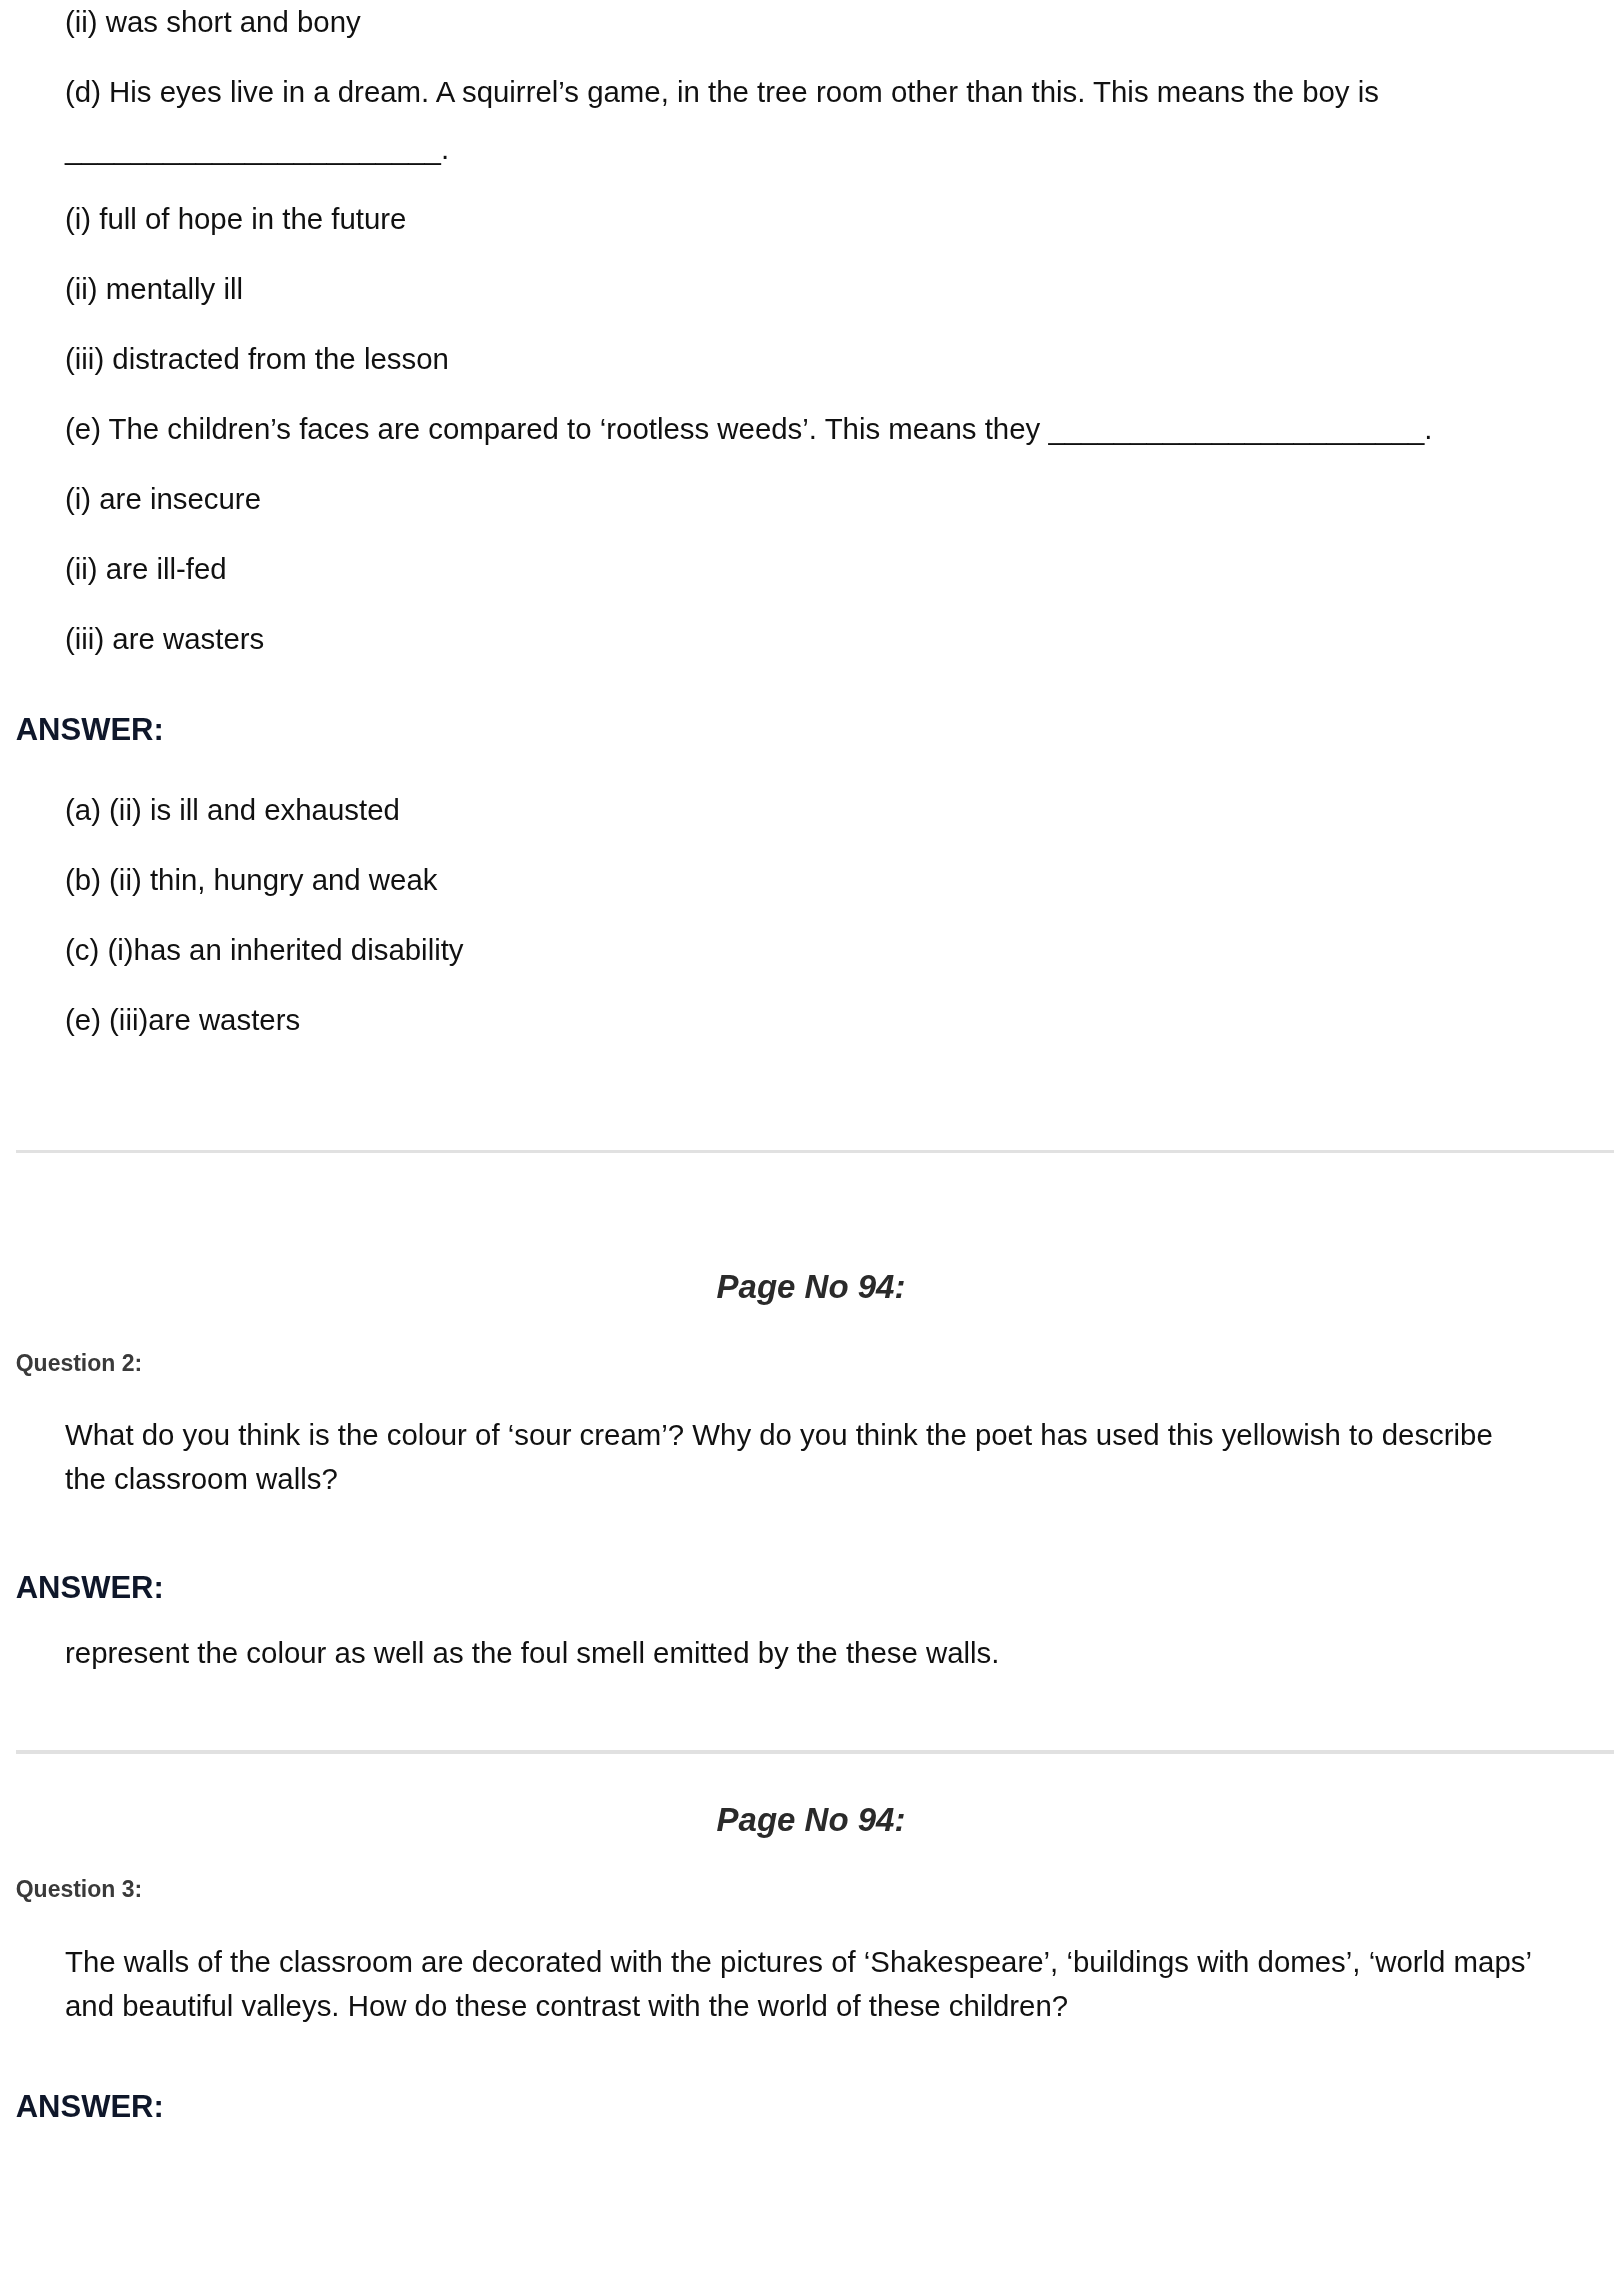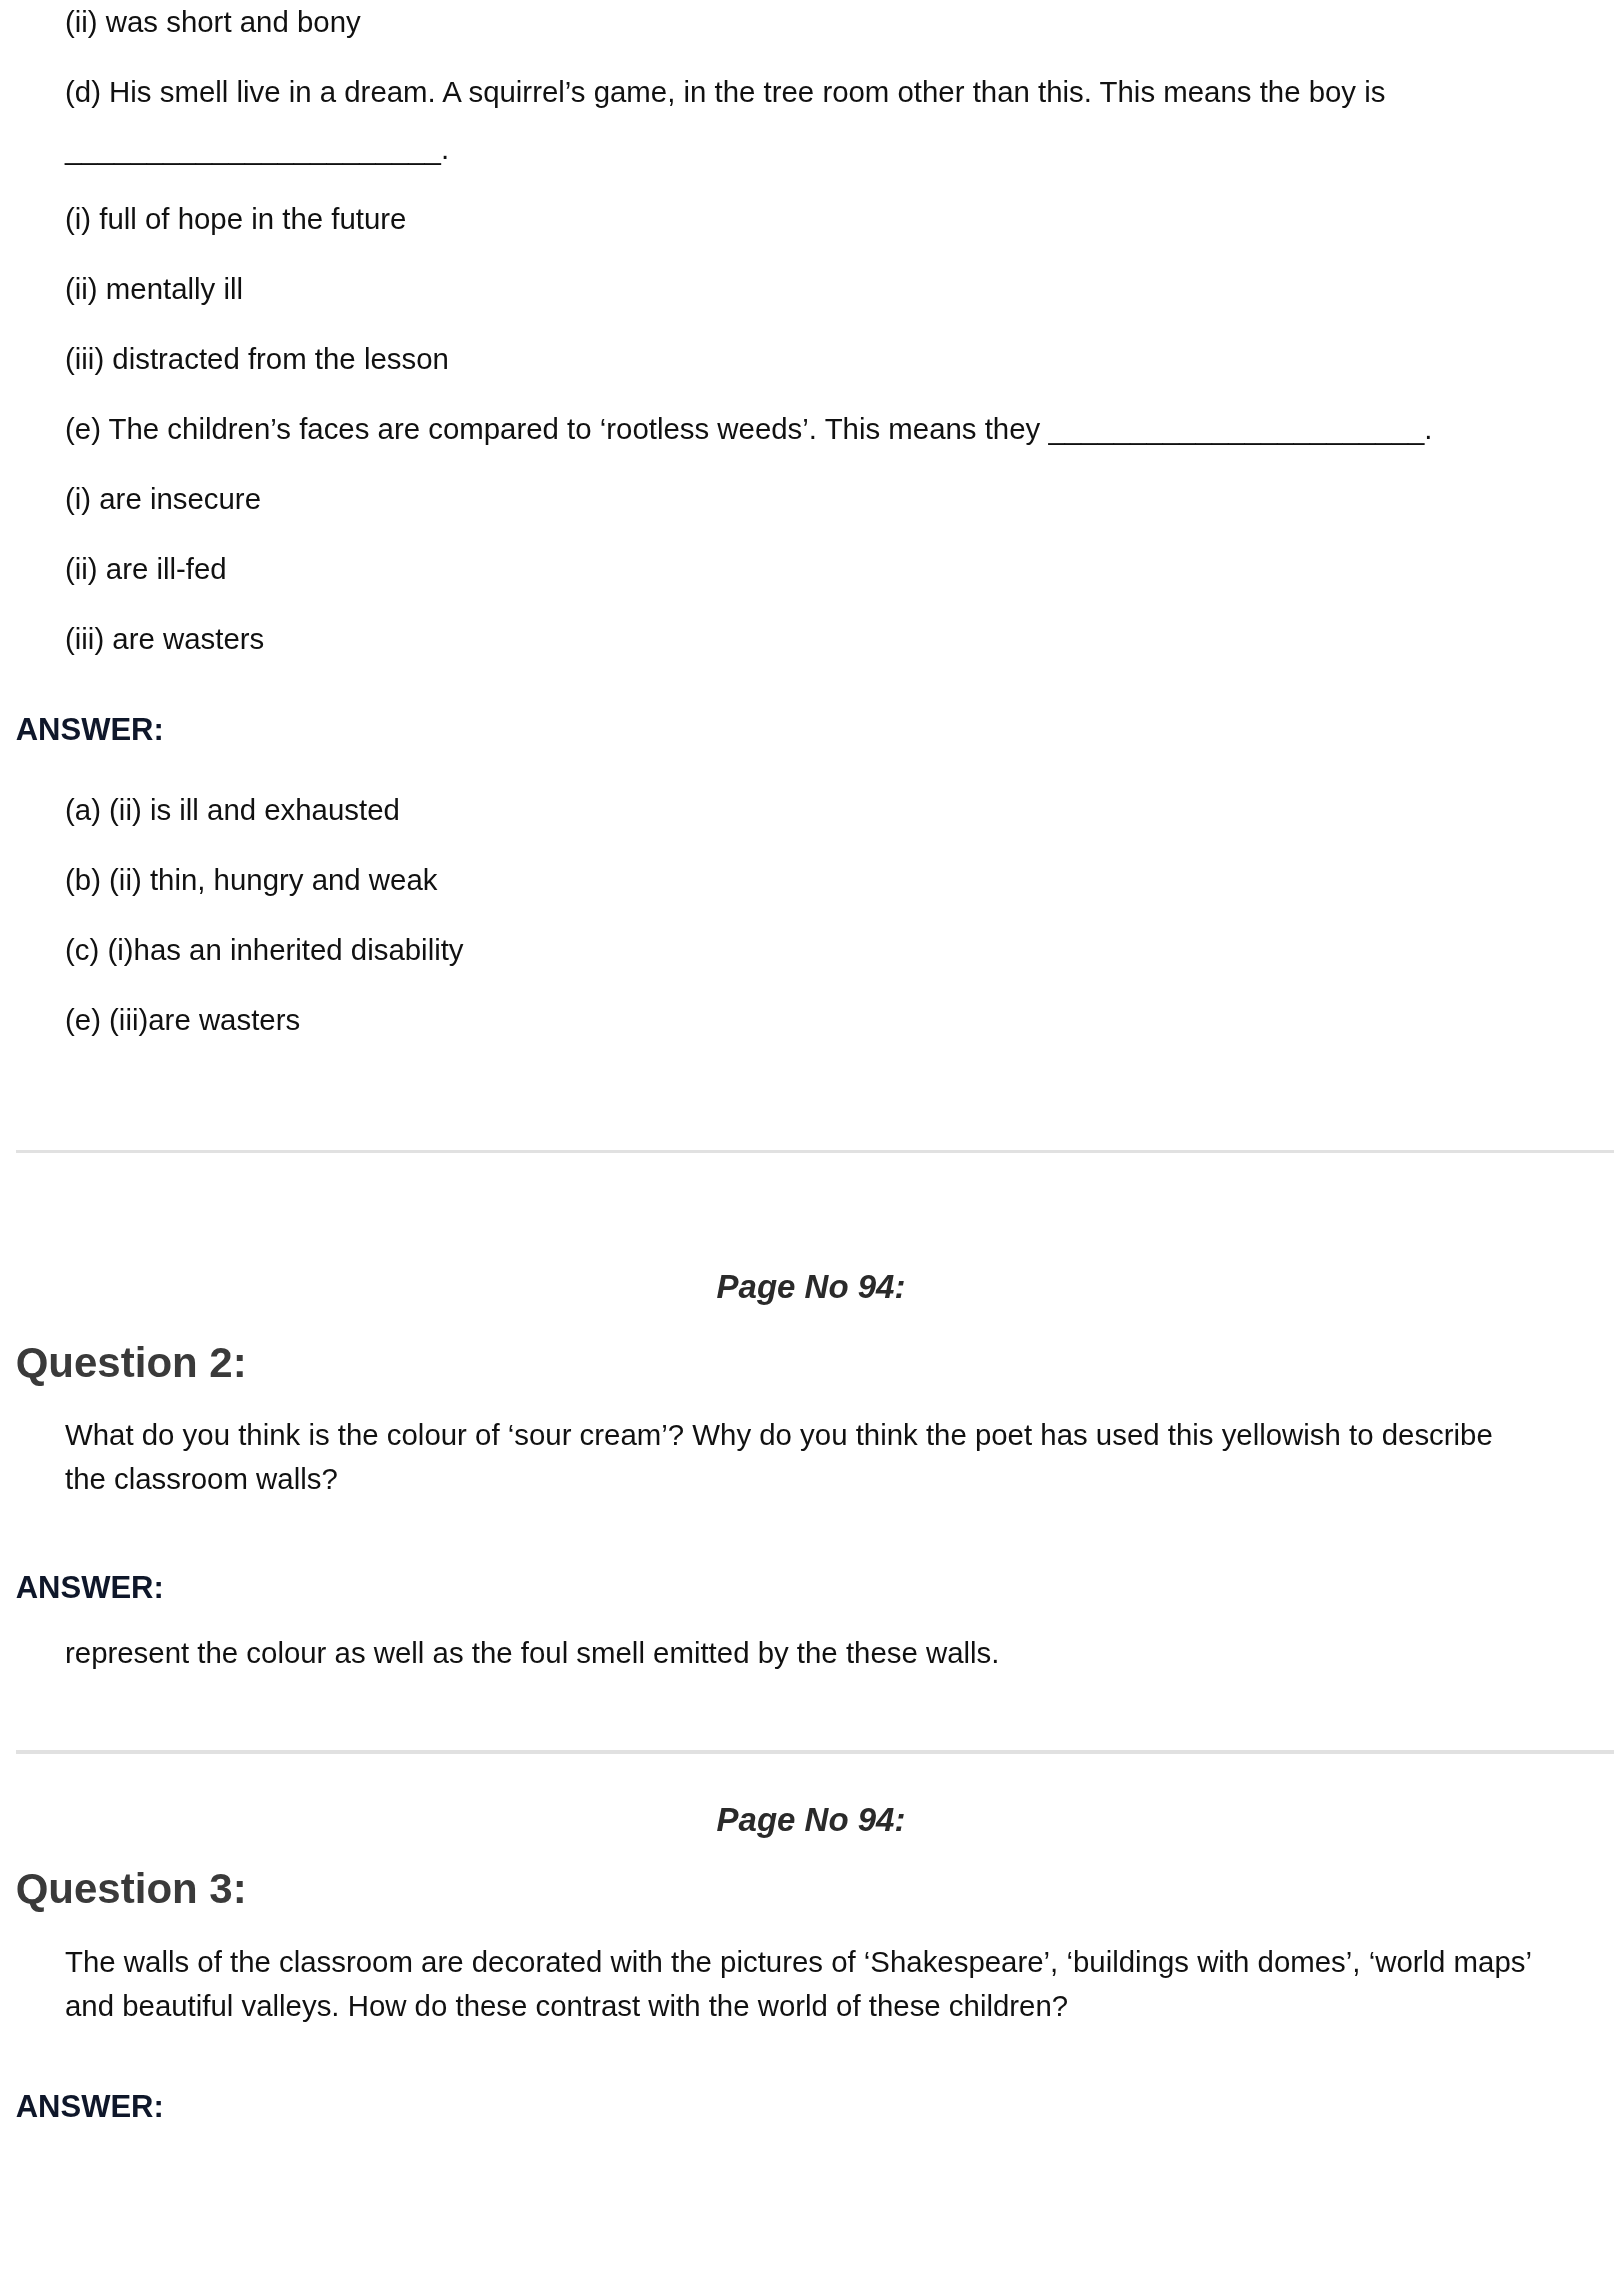--- a/index.html
+++ b/index.html
@@ -54,21 +54,21 @@
     color: #2a2a2a;
     text-align: center;
     white-space: nowrap;
     font-style: italic;
   }
   .page-no.pn1 { margin-top: 111px; }
   .page-no.pn2 { margin-top: 43px; }
 
   
   .question-head {
-    font-size: 42px;
+    font-size: 23px;
     font-weight: bold;
     line-height: 46px;
     color: #3a3a3a;
     margin-left: 15.7px;
     white-space: nowrap;
   }
   .question-head.q2 { margin-top: 30px; }
   .question-head.q3 { margin-top: 23.6px; }
 
   .question-text.q2t { margin-top: 27.5px; margin-bottom: 0; }
@@ -89,21 +89,21 @@
 </head>
 <body>
 
 <div class="page">
 
   <div class="para">
     <span class="line">(ii) was short and bony</span>
   </div>
 
   <div class="para">
-    <span class="line">(d) His smell live in a dream. A squirrel’s game, in the tree room other than this. This means the boy is</span>
+    <span class="line">(d) His eyes live in a dream. A squirrel’s game, in the tree room other than this. This means the boy is</span>
     <span class="line blank-line">_______________________.</span>
   </div>
 
   <div class="para">
     <span class="line">(i) full of hope in the future</span>
   </div>
   <div class="para">
     <span class="line">(ii) mentally ill</span>
   </div>
   <div class="para">

